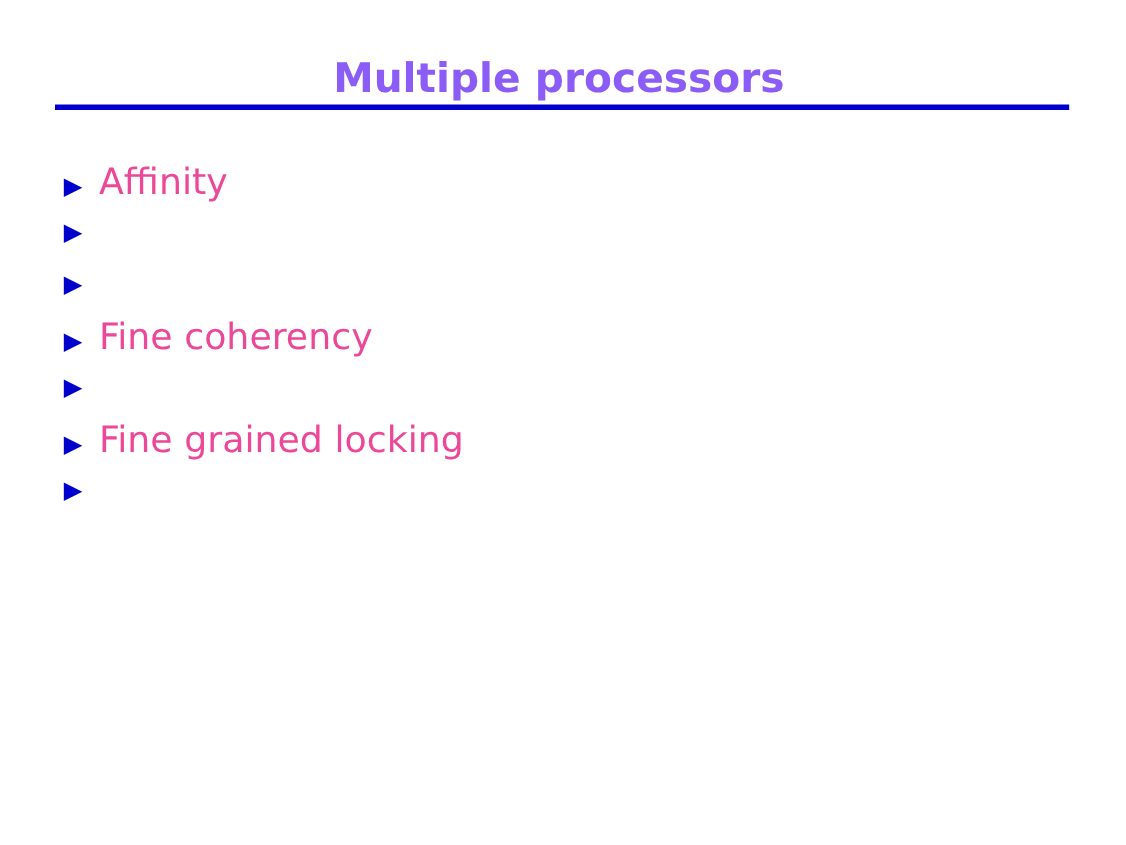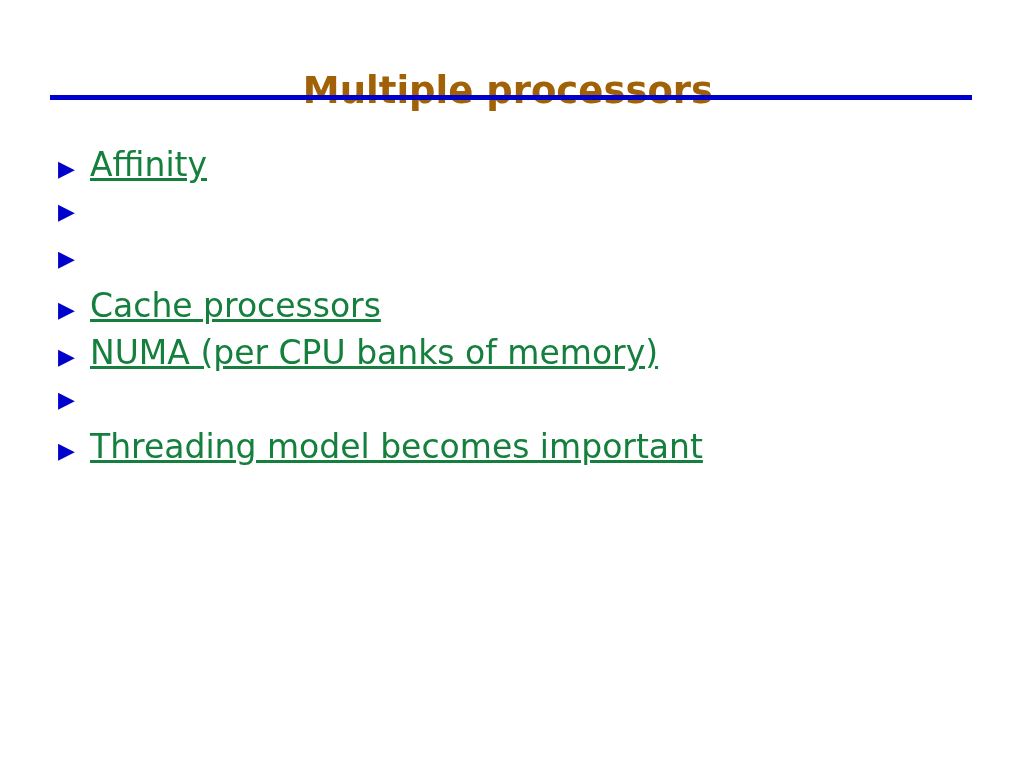--- a/index.html
+++ b/index.html
@@ -23,27 +23,26 @@
   }
 
   .slide-title {
     position: absolute;
     top: 50px;
     left: 0;
     width: 1024px;
     text-align: center;
     font-size: 37px;
     font-weight: bold;
-    color: #a16207;
+    color: #8b5cf6;
     letter-spacing: 0px;
     line-height: 44px;
     padding-right: 8px;
     box-sizing: border-box;
     white-space: nowrap;
-    margin-top: 19px;
   }
 
   .title-rule {
     position: absolute;
     top: 95px;
     left: 50px;
     width: 922px;
     height: 5px;
     background: #0000cc;
   }
@@ -72,22 +71,21 @@
     flex: 0 0 auto;
     width: 32px;
     color: #0000cc;
     font-size: 22px;
     line-height: 47px;
     display: inline-block;
   }
 
   .bullet-text {
     flex: 0 1 auto;
-    color: #15803d;
-    text-decoration: underline;
+    color: #ec4899;
   }
 </style>
 </head>
 <body>
 
 <div class="slide">
 
   <div class="slide-title">Multiple processors</div>
 
   <div class="title-rule"></div>
@@ -102,32 +100,31 @@
     <li class="bullet-item">
       <span class="bullet-marker">▶</span>
     </li>
 
     <li class="bullet-item">
       <span class="bullet-marker">▶</span>
     </li>
 
     <li class="bullet-item">
       <span class="bullet-marker">▶</span>
-      <span class="bullet-text">Cache processors</span>
-    </li>
-
-    <li class="bullet-item">
-      <span class="bullet-marker">▶</span>
-      <span class="bullet-text">NUMA (per CPU banks of memory)</span>
+      <span class="bullet-text">Fine coherency</span>
     </li>
 
     <li class="bullet-item">
       <span class="bullet-marker">▶</span>
     </li>
 
     <li class="bullet-item">
       <span class="bullet-marker">▶</span>
-      <span class="bullet-text">Threading model becomes important</span>
+      <span class="bullet-text">Fine grained locking</span>
+    </li>
+
+    <li class="bullet-item">
+      <span class="bullet-marker">▶</span>
     </li>
 
   </ul>
 
 </div>
 
 </body></html>

